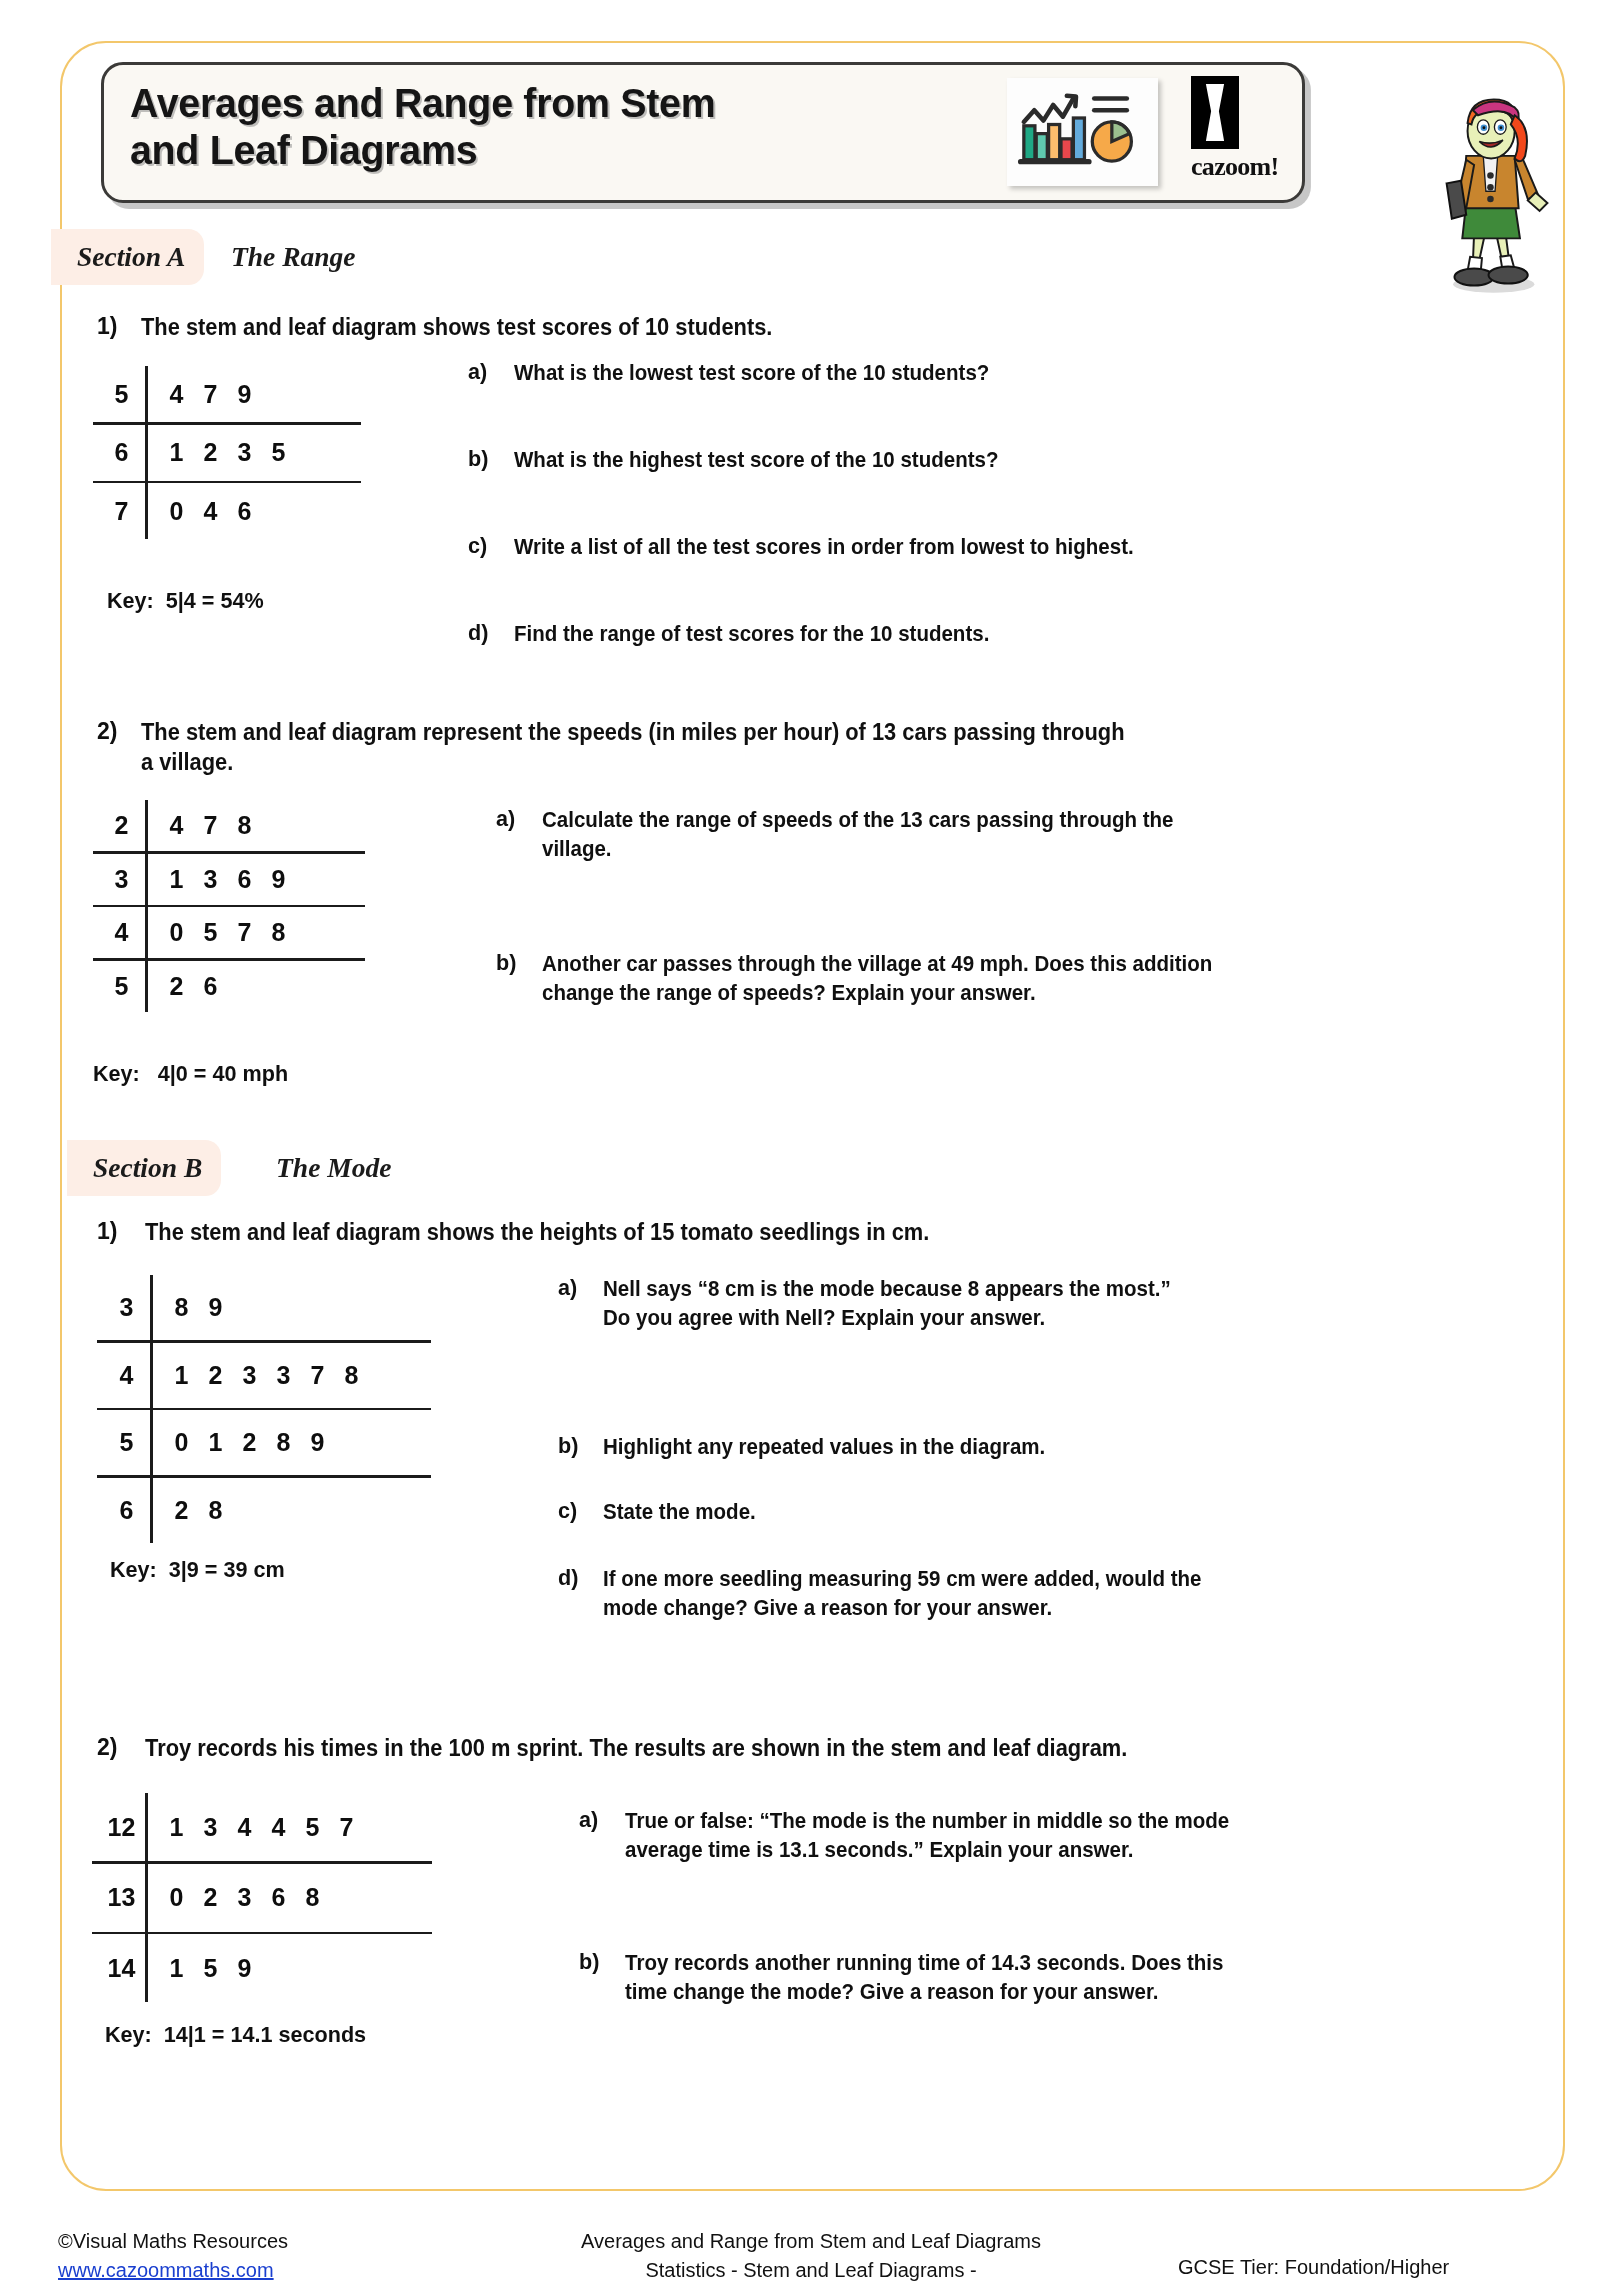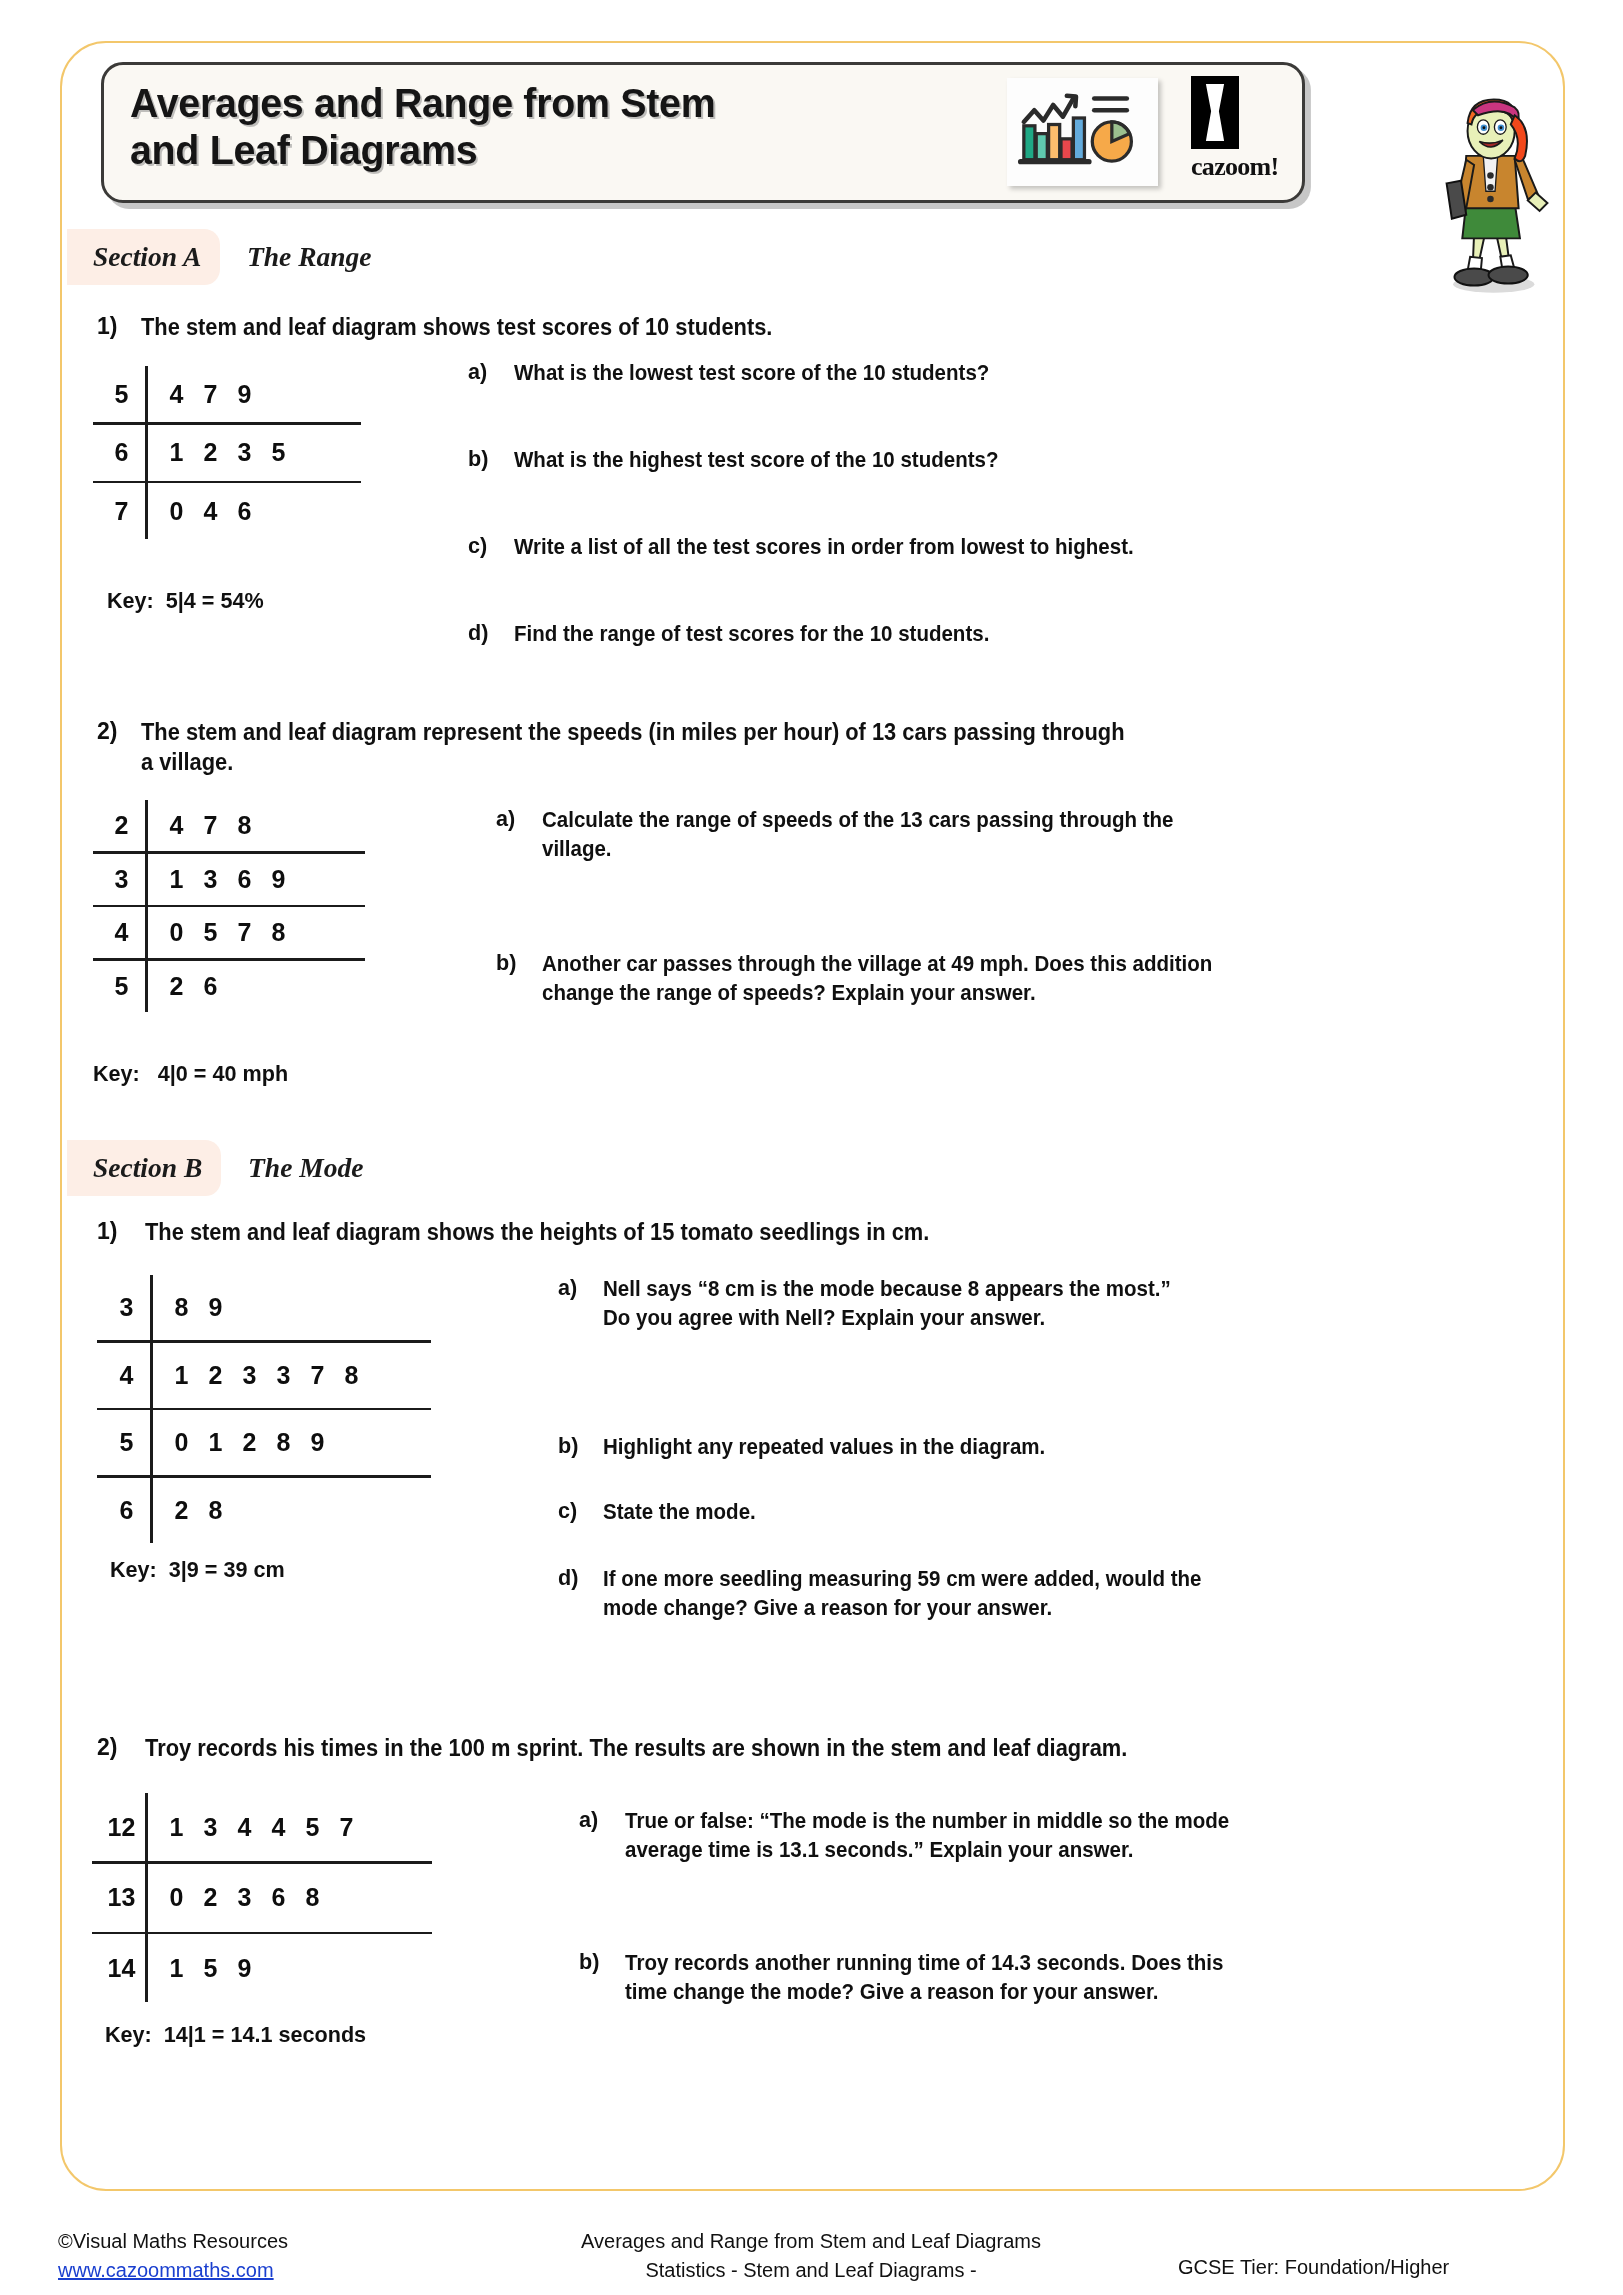--- a/index.html
+++ b/index.html
@@ -292,21 +292,21 @@
       <circle cx="93" cy="53" r="5" fill="#3f8fd0"></circle>
       <circle cx="119" cy="53" r="5" fill="#3f8fd0"></circle>
       <circle cx="93" cy="53" r="2.2" fill="#111"></circle>
       <circle cx="119" cy="53" r="2.2" fill="#111"></circle>
 
       <path d="M86 74 Q104 92 122 72 Q104 80 86 74 Z" fill="#a32727" stroke="#1a1a1a" stroke-width="2.5"></path>
     </svg>
   </div>
 </div>
 
-<div class="section-bar" style="left:98px; top:229px;">
+<div class="section-bar" style="left:82px; top:229px;">
   <div class="section-chip">
     <span>Section A</span>
   </div>
   <div class="section-topic">The Range</div>
 </div>
 
 <div class="qnum" style="left:97px; top:313px;">1)</div>
 <div class="qtext" style="left:141px; top:313px; width:1243px;">The stem and leaf diagram shows test scores of 10 students.</div>
 
 <div class="sl" style="left:98px; top:366px;">
@@ -410,21 +410,21 @@
   <div>Calculate the range of speeds of the 13 cars passing through the</div>
   <div>village.</div>
 </div>
 
 <div class="sublabel" style="left:496px; top:950px;">b)</div>
 <div class="sub" style="left:542px; top:950px; width:1001px;">
   <div>Another car passes through the village at 49 mph. Does this addition</div>
   <div>change the range of speeds? Explain your answer.</div>
 </div>
 
-<div class="section-bar" style="left:98px; top:1140px;">
+<div class="section-bar" style="left:98px; top:1140px;gap:28px;">
   <div class="section-chip">
     <span>Section B</span>
   </div>
   <div class="section-topic">The Mode</div>
 </div>
 
 <div class="qnum" style="left:97px; top:1218px;">1)</div>
 <div class="qtext" style="left:145px; top:1218px; width:1276px;">The stem and leaf diagram shows the heights of 15 tomato seedlings in cm.</div>
 
 <div class="sl" style="left:103px; top:1275px;">

